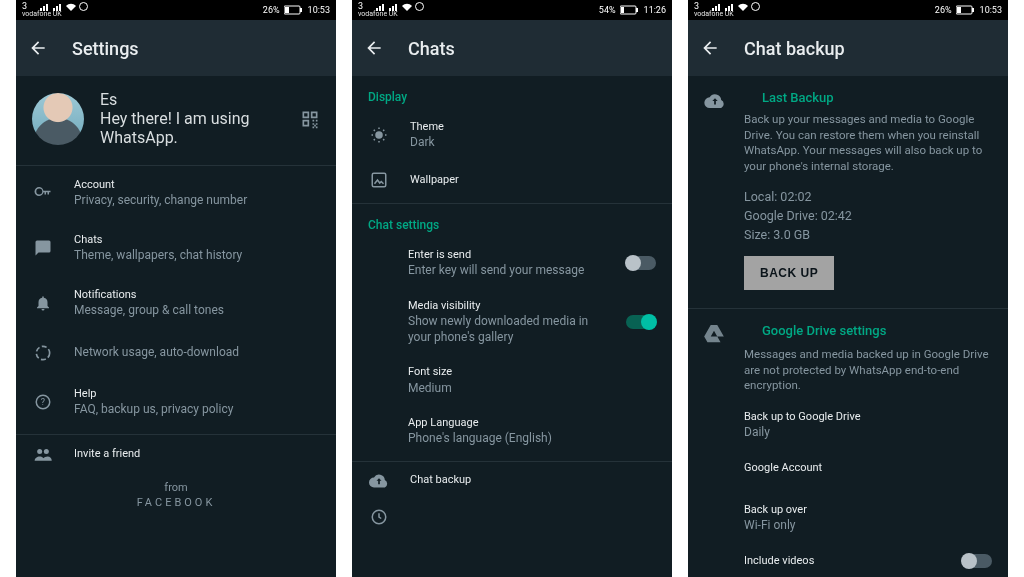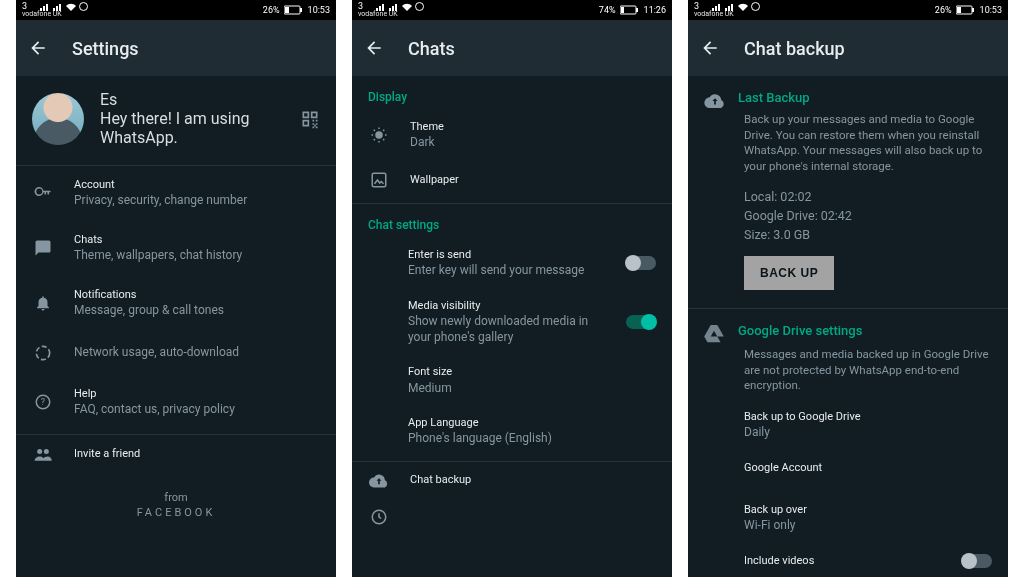--- a/index.html
+++ b/index.html
@@ -81,21 +81,21 @@
                 radial-gradient(circle at 50% 95%, #4a5a64 0 24px, transparent 25px),
                 linear-gradient(#9ec9d6,#6fa9bb);
     flex-shrink:0;
   }
   .profile .texts { flex:1; }
   .qr { width:20px; height:20px; color:#8696a0; }
   .footer-from {
     text-align:center;
     color:#8696a0;
     font-size:11px;
-    margin-top:18px;
+    margin-top:8px;
   }
   .footer-fb {
     text-align:center;
     color:#8696a0;
     font-size:11px;
     letter-spacing:3px;
     margin-top:2px;
   }
   
   .toggle {
@@ -123,21 +123,21 @@
   }
   .desc {
     font-size:11.5px;
     color:#8696a0;
     line-height:1.35;
     padding: 0 16px 0 56px;
   }
   .info-block { padding: 6px 16px 10px 56px; }
   .info-line { font-size:12.5px; color:#8696a0; line-height:1.5; }
   .section-head {
-    display:flex; align-items:flex-start; gap:12px; padding:14px 16px 4px 16px;
+    display:flex; align-items:flex-start; gap:36px; padding:14px 16px 4px 16px;
   }
   .section-head .icon{ width:22px; color:#8696a0; margin-top:2px;}
   .section-head .h { color:#00a884; font-size:13px; font-weight:500;}
   .noicon-row { padding-left:56px !important; }
   svg { display:block; }
 </style>
 </head>
 <body>
 
 <div class="phone">
@@ -236,21 +236,21 @@
     </div>
     <div class="row tall">
       <span class="icon">
           <svg width="18" height="18" viewBox="0 0 24 24">
             <circle cx="12" cy="12" r="9" fill="none" stroke="currentColor" stroke-width="2"></circle>
             <text x="12" y="16" text-anchor="middle" font-size="12" fill="currentColor">?</text>
           </svg>
         </span>
       <div class="texts">
           <div class="primary">Help</div>
-          <div class="secondary">FAQ, contact us, privacy policy</div>
+          <div class="secondary">FAQ, backup us, privacy policy</div>
         </div>
     </div>
     <div class="divider"></div>
     <div class="row tall">
       <span class="icon">
           <svg width="20" height="14" viewBox="0 0 24 16">
             <circle cx="8" cy="5" r="3" fill="currentColor"></circle>
             <circle cx="16" cy="5" r="3" fill="currentColor"></circle>
             <path fill="currentColor" d="M2 16c0-3 3-5 6-5s6 2 6 5zm10 0c0-2 1-3.5 2.5-4.3 1-.5 2-.7 3-.7 3 0 5 2 5 5z"></path>
           </svg>
@@ -280,21 +280,21 @@
               <path d="M5 8L0 3c3-3 7-3 10 0z" fill="#fff"></path>
             </svg>
           <svg width="9" height="9">
               <circle cx="4.5" cy="4.5" r="4" fill="none" stroke="#fff" stroke-width="1"></circle>
             </svg>
         </span>
       </div>
       <span class="carrier">vodafone UK</span>
     </div>
     <div class="right">
-      <span>74%</span>
+      <span>54%</span>
       <svg width="20" height="10">
           <rect x="0" y="1" width="16" height="8" rx="1" fill="none" stroke="#fff"></rect>
           <rect x="1" y="2" width="3" height="6" fill="#fff"></rect>
           <rect x="16" y="3" width="2" height="4" fill="#fff"></rect>
         </svg>
       <span>11:26</span>
     </div>
   </div>
   <div class="appbar">
     <svg class="back-arrow" viewBox="0 0 24 24">

